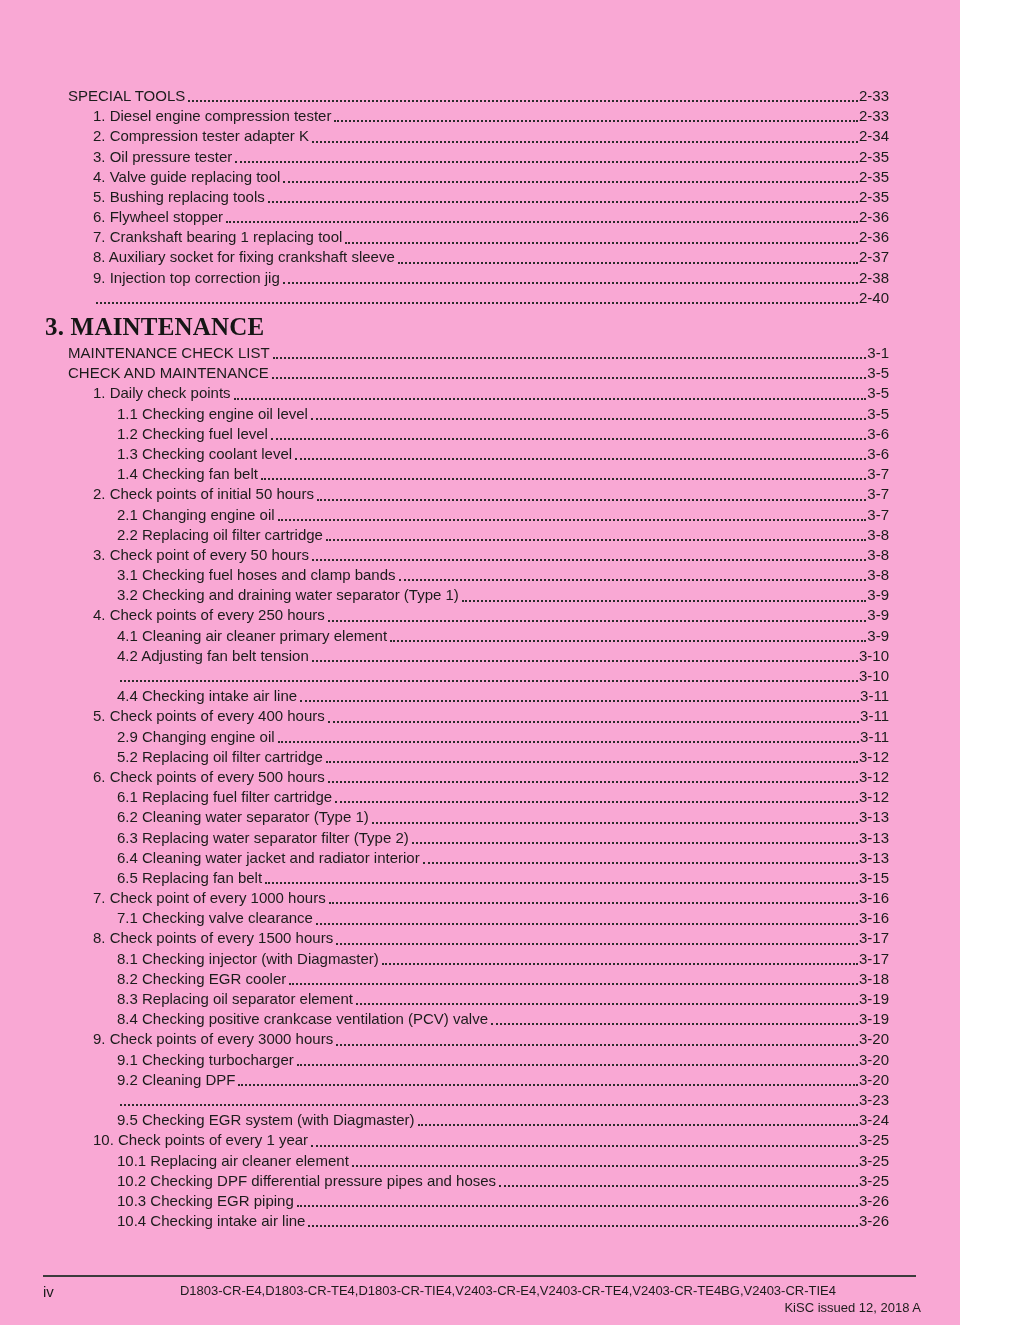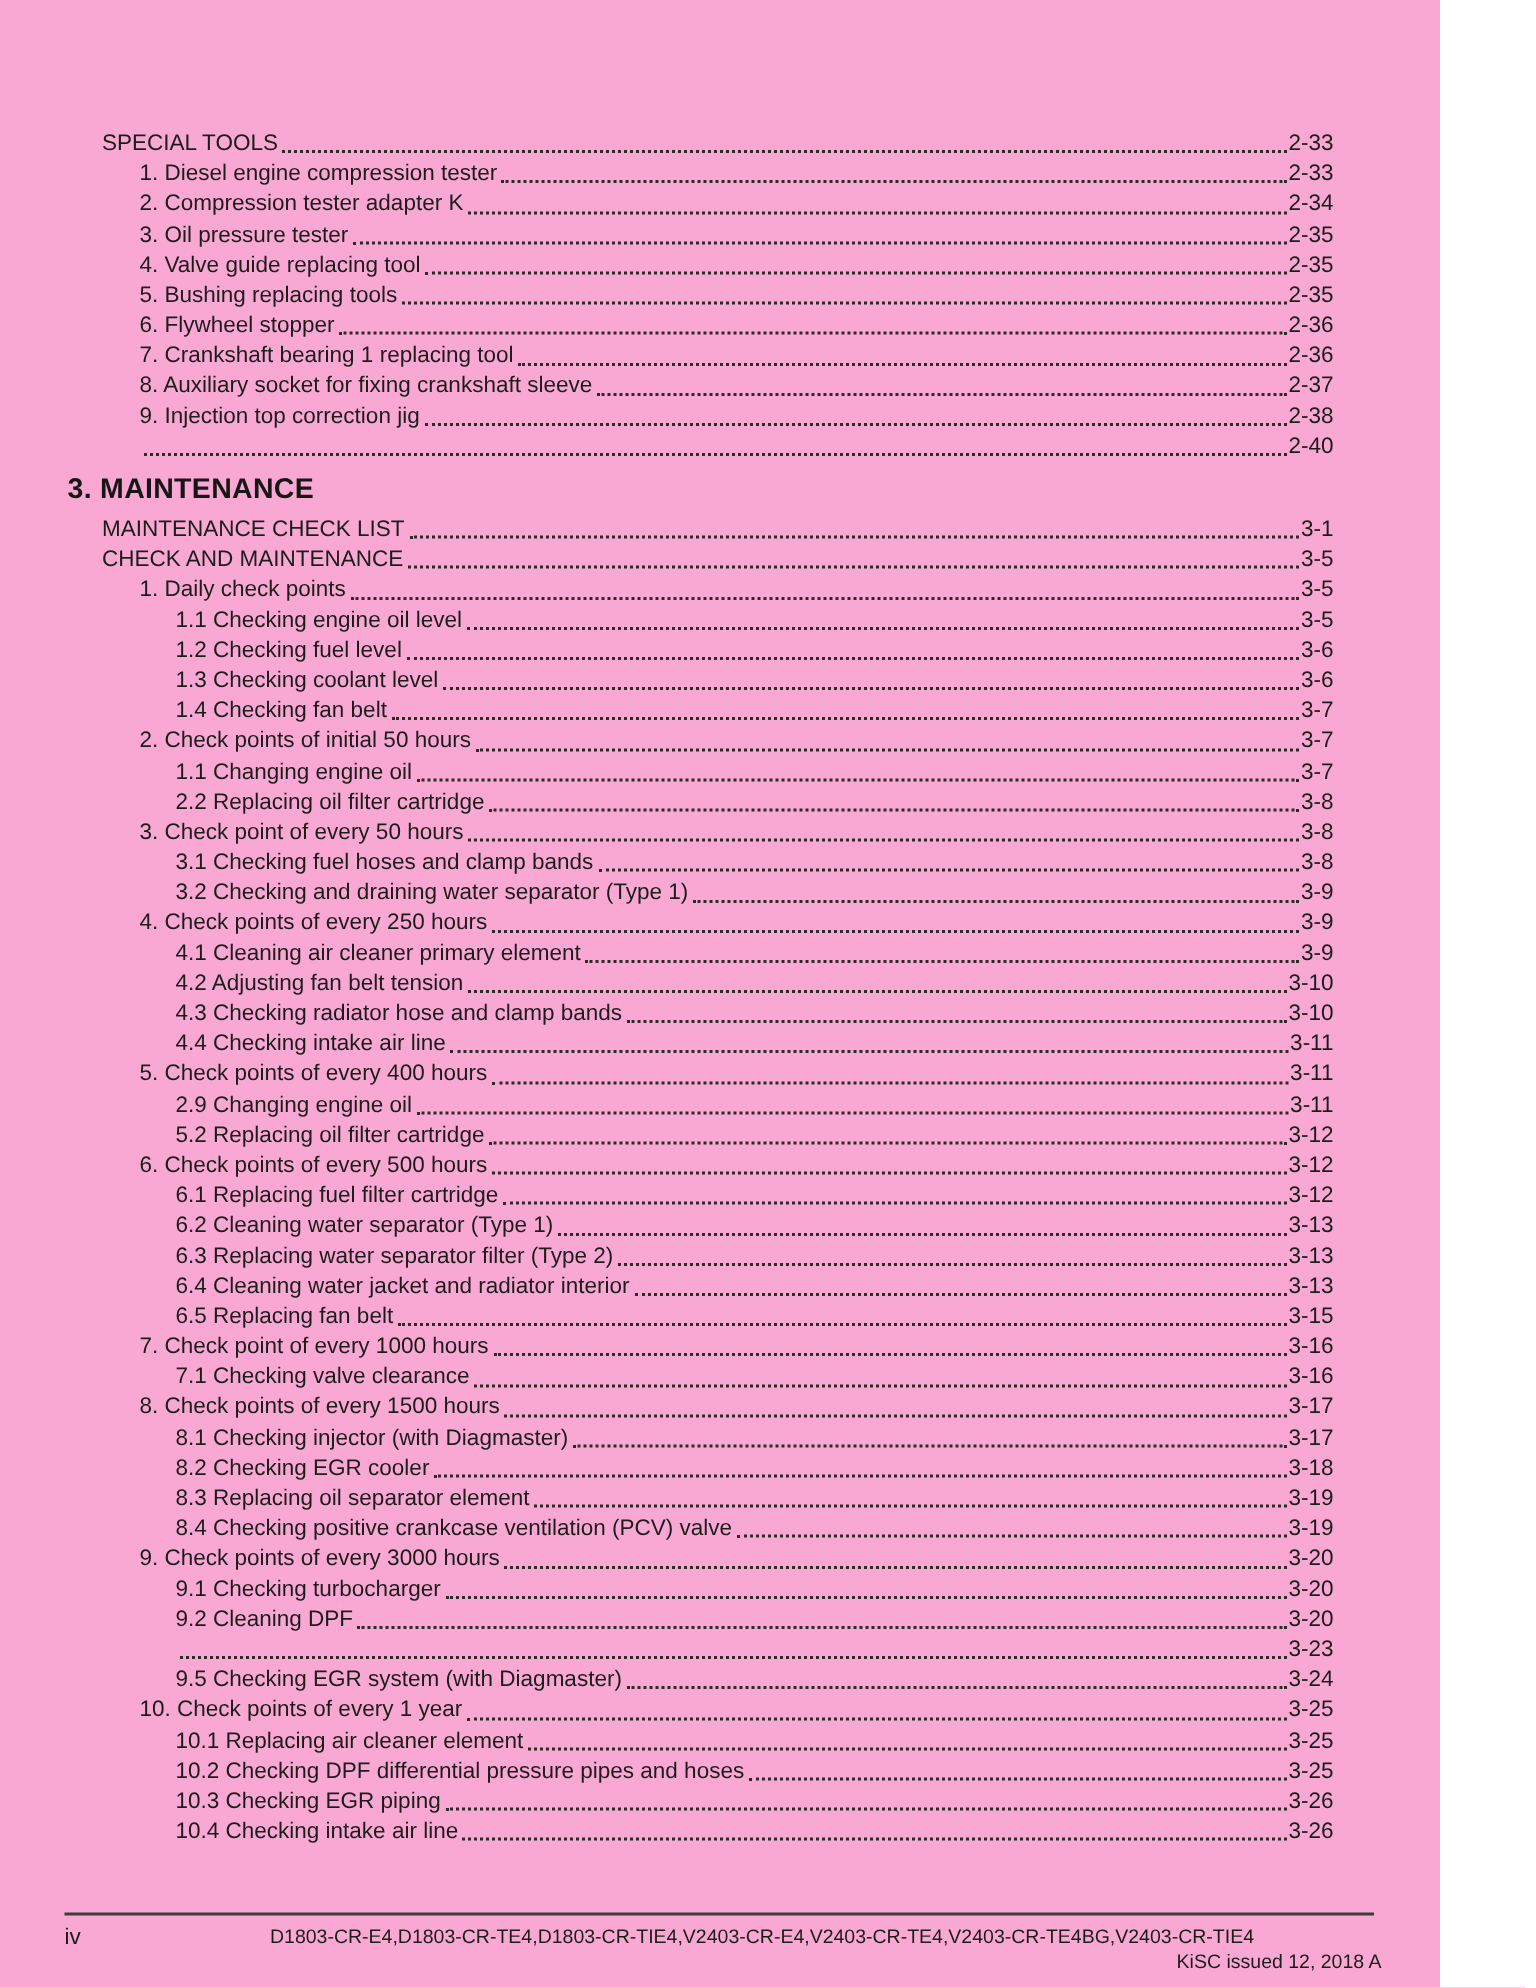--- a/index.html
+++ b/index.html
@@ -35,24 +35,25 @@
     margin: 0 1px 4px 3px;
   }
   .lvl1 { padding-left: 0; }
   .lvl2 { padding-left: 25px; }
   .lvl3 { padding-left: 49px; }
 
   .sec-heading {
     margin: 4px 0 1px -23px;
     height: 30px;
     line-height: 30px;
-    font-size: 19px;
+    font-size: 25px;
     font-weight: 700;
     letter-spacing: 0.2px;
     color: #161616;
+    font-family: Liberation Serif, serif;
   }
 
   
   .footer-rule {
     position: absolute;
     left: 43px; top: 1275px;
     width: 873px; height: 2px;
     background: #3c3c3c;
   }
   .footer-pageno {
@@ -167,21 +168,21 @@
         <span class="t">1.4 Checking fan belt</span>
         <span class="leader"></span>
         <span class="pg">3-7</span>
       </div>
       <div class="row lvl2">
         <span class="t">2. Check points of initial 50 hours</span>
         <span class="leader"></span>
         <span class="pg">3-7</span>
       </div>
       <div class="row lvl3">
-        <span class="t">1.1 Changing engine oil</span>
+        <span class="t">2.1 Changing engine oil</span>
         <span class="leader"></span>
         <span class="pg">3-7</span>
       </div>
       <div class="row lvl3">
         <span class="t">2.2 Replacing oil filter cartridge</span>
         <span class="leader"></span>
         <span class="pg">3-8</span>
       </div>
       <div class="row lvl2">
         <span class="t">3. Check point of every 50 hours</span>
@@ -207,21 +208,20 @@
         <span class="t">4.1 Cleaning air cleaner primary element</span>
         <span class="leader"></span>
         <span class="pg">3-9</span>
       </div>
       <div class="row lvl3">
         <span class="t">4.2 Adjusting fan belt tension</span>
         <span class="leader"></span>
         <span class="pg">3-10</span>
       </div>
       <div class="row lvl3">
-        <span class="t">4.3 Checking radiator hose and clamp bands</span>
         <span class="leader"></span>
         <span class="pg">3-10</span>
       </div>
       <div class="row lvl3">
         <span class="t">4.4 Checking intake air line</span>
         <span class="leader"></span>
         <span class="pg">3-11</span>
       </div>
       <div class="row lvl2">
         <span class="t">5. Check points of every 400 hours</span>

